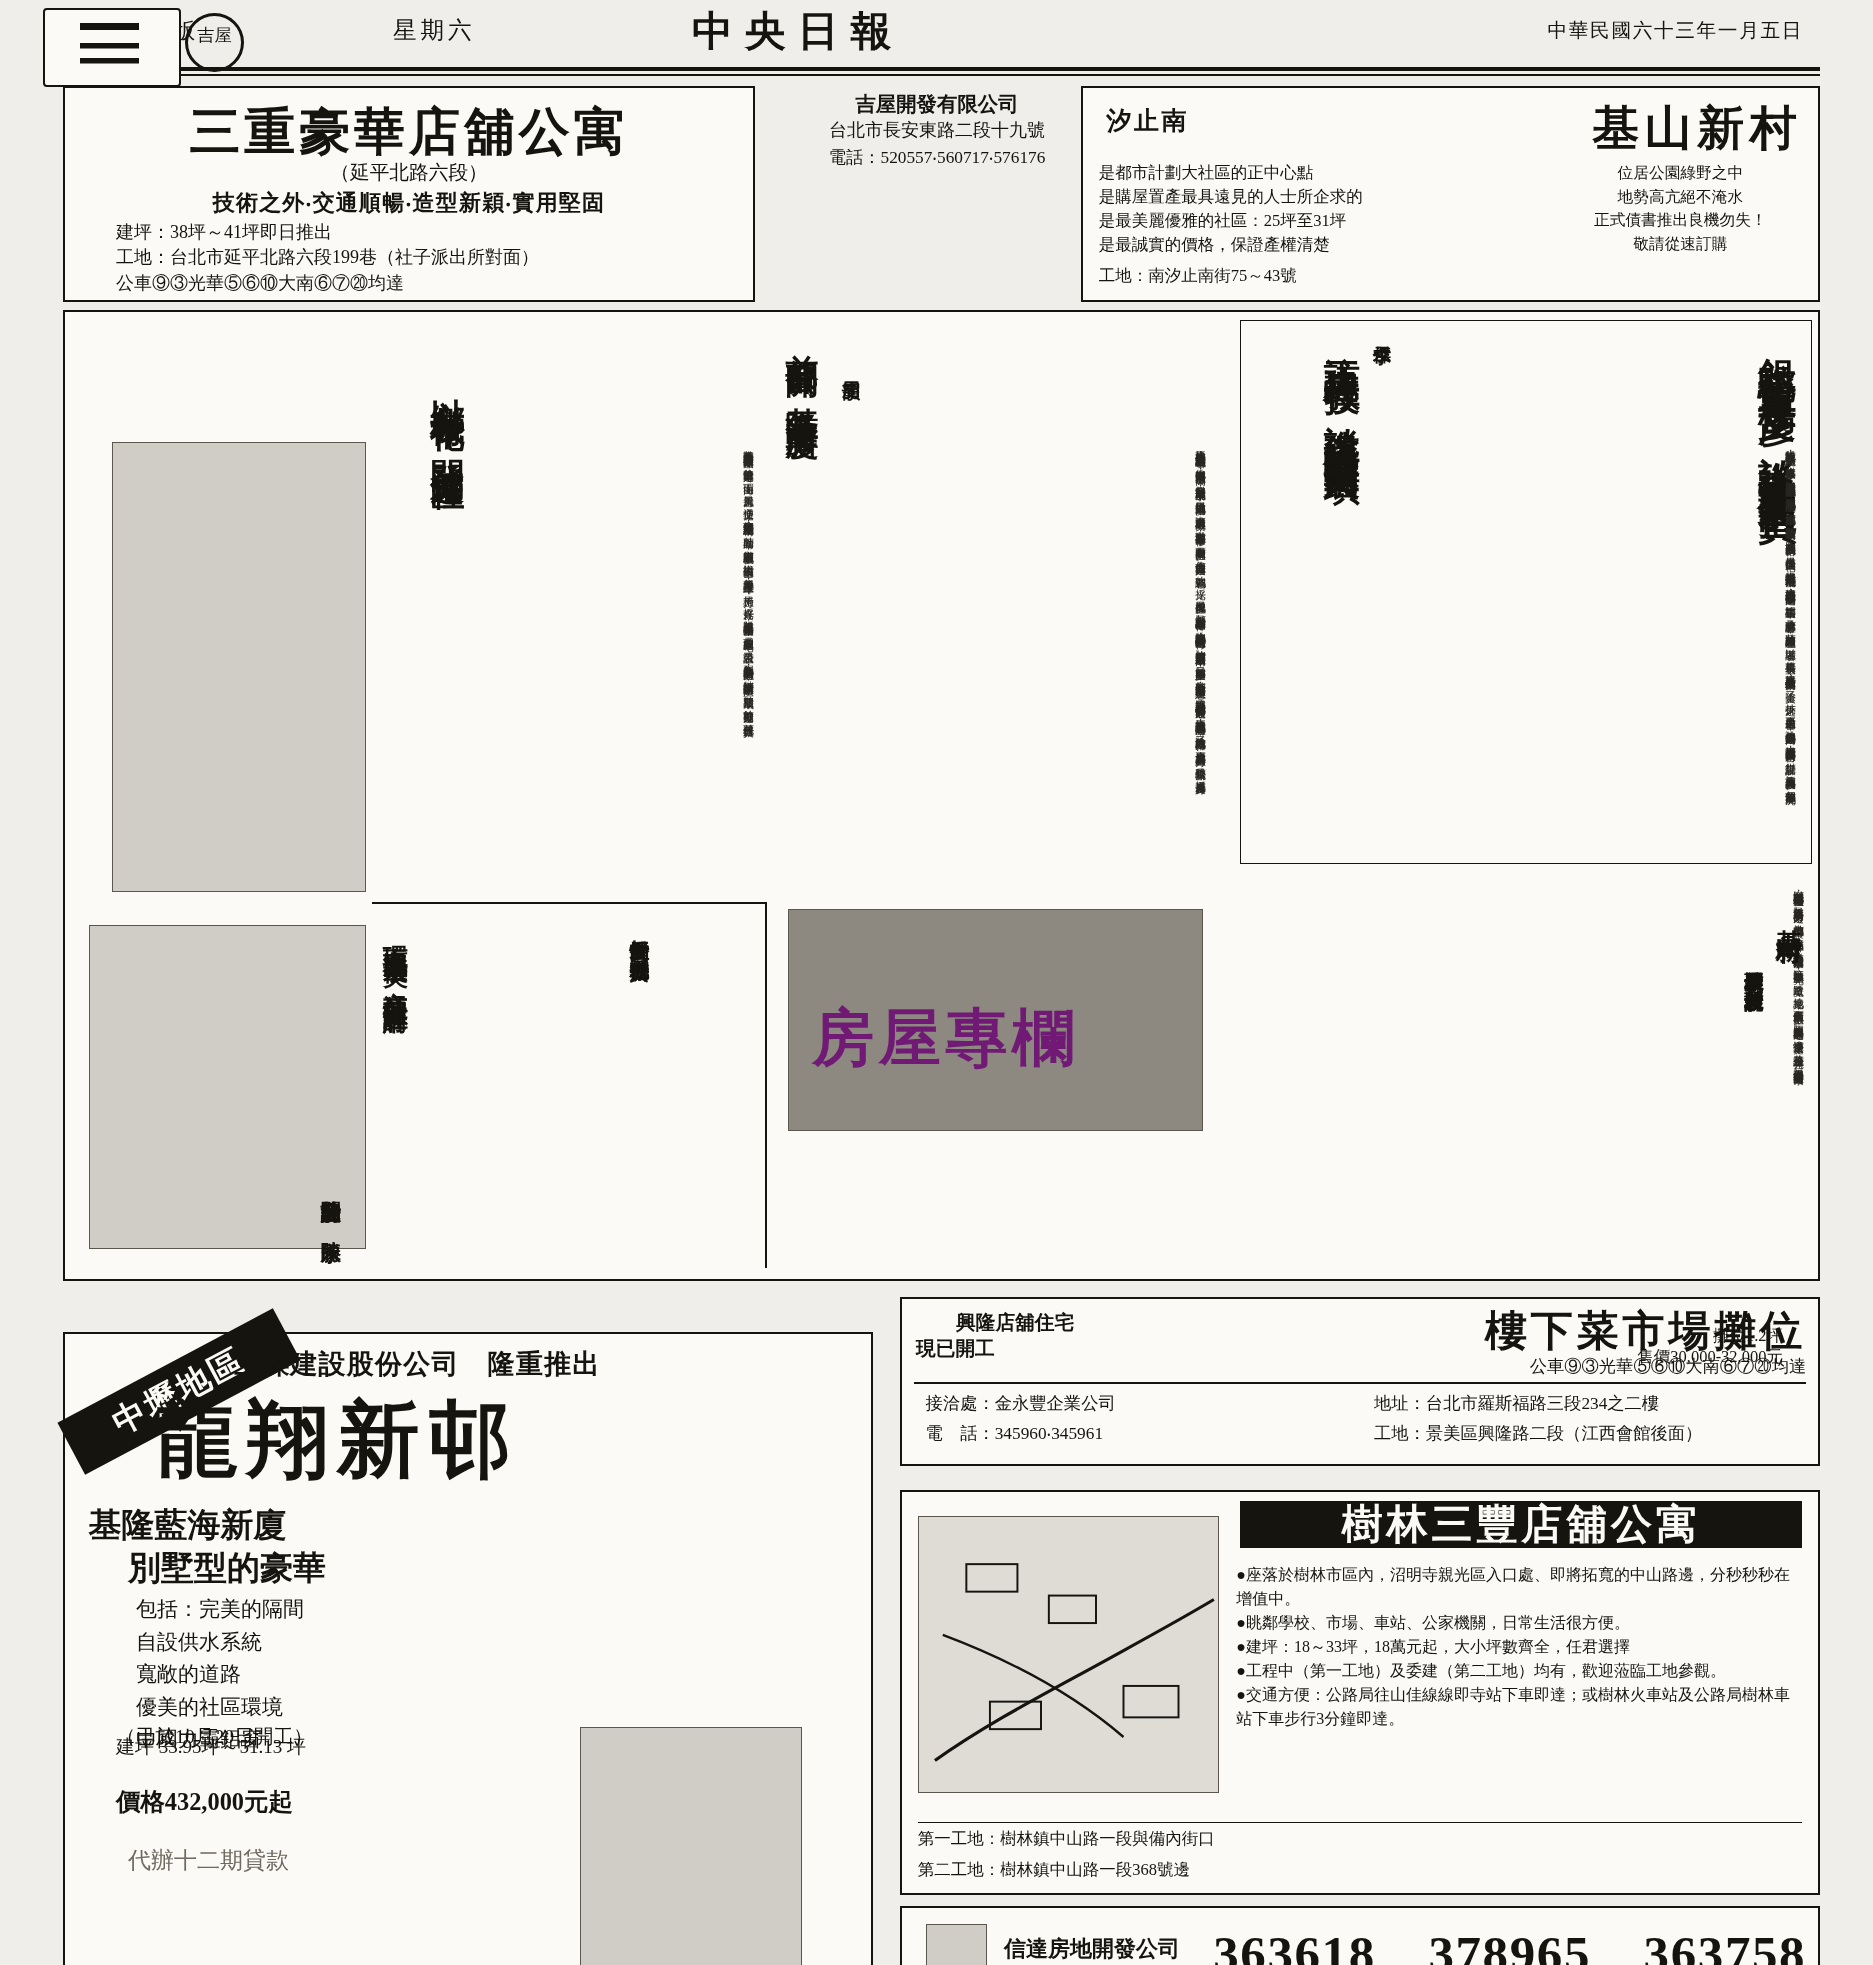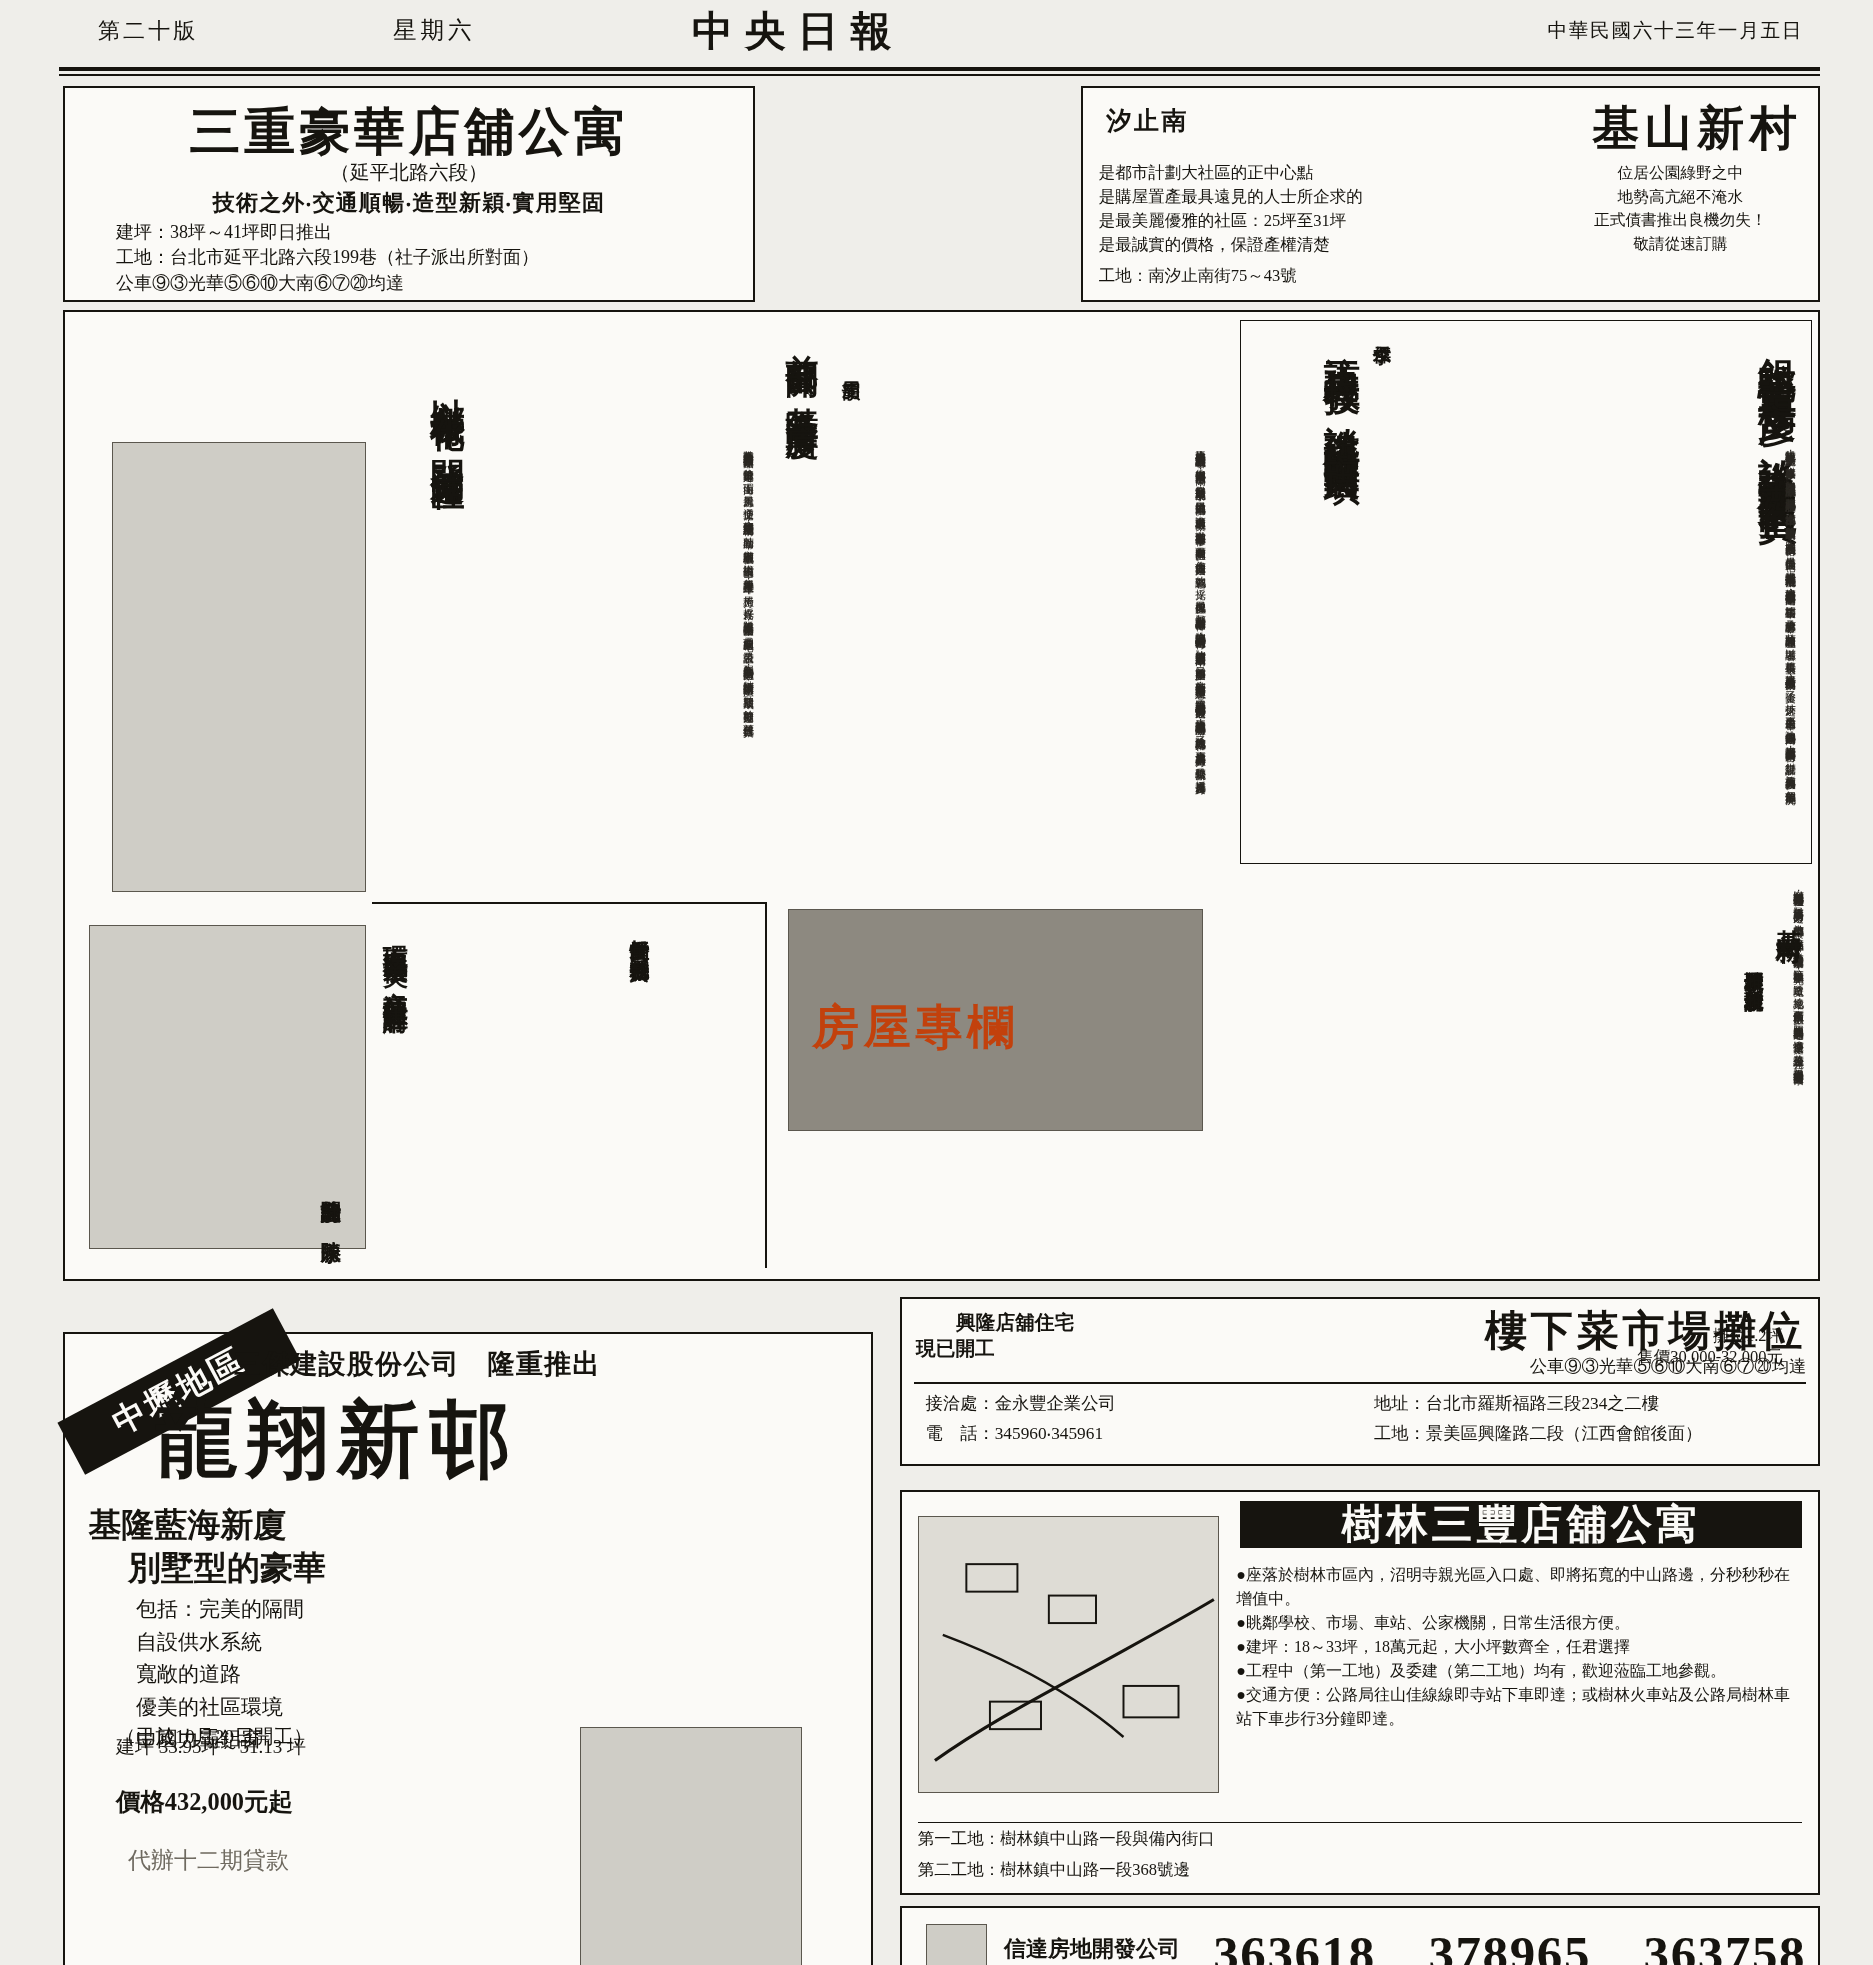--- a/index.html
+++ b/index.html
@@ -123,20 +123,27 @@
 
   <div class="box ink" id="ad-sanchong">
     <div class="hl">三重豪華店舖公寓</div>
     <div class="sub">（延平北路六段）</div>
     <div class="feat">技術之外‧交通順暢‧造型新穎‧實用堅固</div>
     <div class="l1">建坪：38坪～41坪即日推出</div>
     <div class="l2">工地：台北市延平北路六段199巷（社子派出所對面）</div>
     <div class="l3">公車⑨③光華⑤⑥⑩大南⑥⑦⑳均達</div>
   </div>
 
+  <div id="ad-jiwu">
+    <div class="logo"></div>
+    <div class="logo-seal ink">吉屋</div>
+    <div class="cname ink">吉屋開發有限公司</div>
+    <div class="caddr ink">台北市長安東路二段十九號</div>
+    <div class="ctel ink">電話：520557‧560717‧576176</div>
+  </div>
 
   <div class="box ink" id="ad-jishan">
     <div class="hl">基山新村</div>
     <div class="loc">汐止南</div>
     <div class="body">
       <div>是都市計劃大社區的正中心點</div>
       <div>是購屋置產最具遠見的人士所企求的</div>
       <div>是最美麗優雅的社區：25坪至31坪</div>
       <div>是最誠實的價格，保證產權清楚</div>
     </div>
@@ -181,21 +188,21 @@
     <div class="tinytext fill" style="left:1175px;top:570px;width:566px;height:377px;overflow:hidden;">
       以鄉村城市化的構想開發偏遠社區，是近年來建築業者努力的方向之一。由於都市地價昂貴，建築成本節節上升，業者紛紛轉往郊區及衛星市鎮發展。這類社區多半規劃完整，道路寬敞，綠地充足，而售價僅及市區的半數，因此頗受一般購屋者的歡迎。惟交通是否便捷、公共設施是否完善，仍為購屋者選擇時的重要考慮因素。
     </div>
 
     <div class="art" style="left:47px;top:130px;width:252px;height:448px;"></div>
     <div class="art" style="left:23.6px;top:613px;width:275px;height:322px;"></div>
     <div class="art dark" style="left:723px;top:597px;width:413px;height:220px;"></div>
 
     <div class="edi-title ink" style="left:314px;top:613px;font-size:25px;letter-spacing:2.4px;">環山面海風景優美　交通便捷歡迎訂購</div>
     <div class="edi-title ink" style="left:252px;top:873px;font-size:20.4px;">兒童房間的設計　　陳永勝</div>
-    <div class="ink" style="position:absolute;left:747px;top:684px;font-size:47px;font-weight:bold;letter-spacing:4.7px;color:#c2410c;">房屋專欄</div>
+    <div class="ink" style="position:absolute;left:747px;top:684px;font-size:62px;font-weight:bold;letter-spacing:4.7px;color:#701a75;">房屋專欄</div>
     <div class="edi-title ink" style="right:11.8px;top:597px;font-size:26px;letter-spacing:2.4px;">基山新村</div>
     <div class="edi-title ink" style="right:51px;top:645px;font-size:19px;">催興新穎環境優雅　設計新穎環境優雅</div>
     <div class="edi-title ink" style="left:562px;top:613px;font-size:19.7px;">女性愛好的公寓　再辦低利貸款</div>
     <div class="edi-title ink" style="right:424px;top:19.7px;font-size:18px;">李傑示</div>
     <div class="edi-title ink" style="right:955px;top:55px;font-size:18px;">周韻雯</div>
 
     <div class="fill" style="left:700px;top:590px;width:1.6px;height:366px;background:#16140f;"></div>
     <div class="fill" style="left:307px;top:590px;width:393px;height:1.6px;background:#16140f;"></div>
   </div>
 

